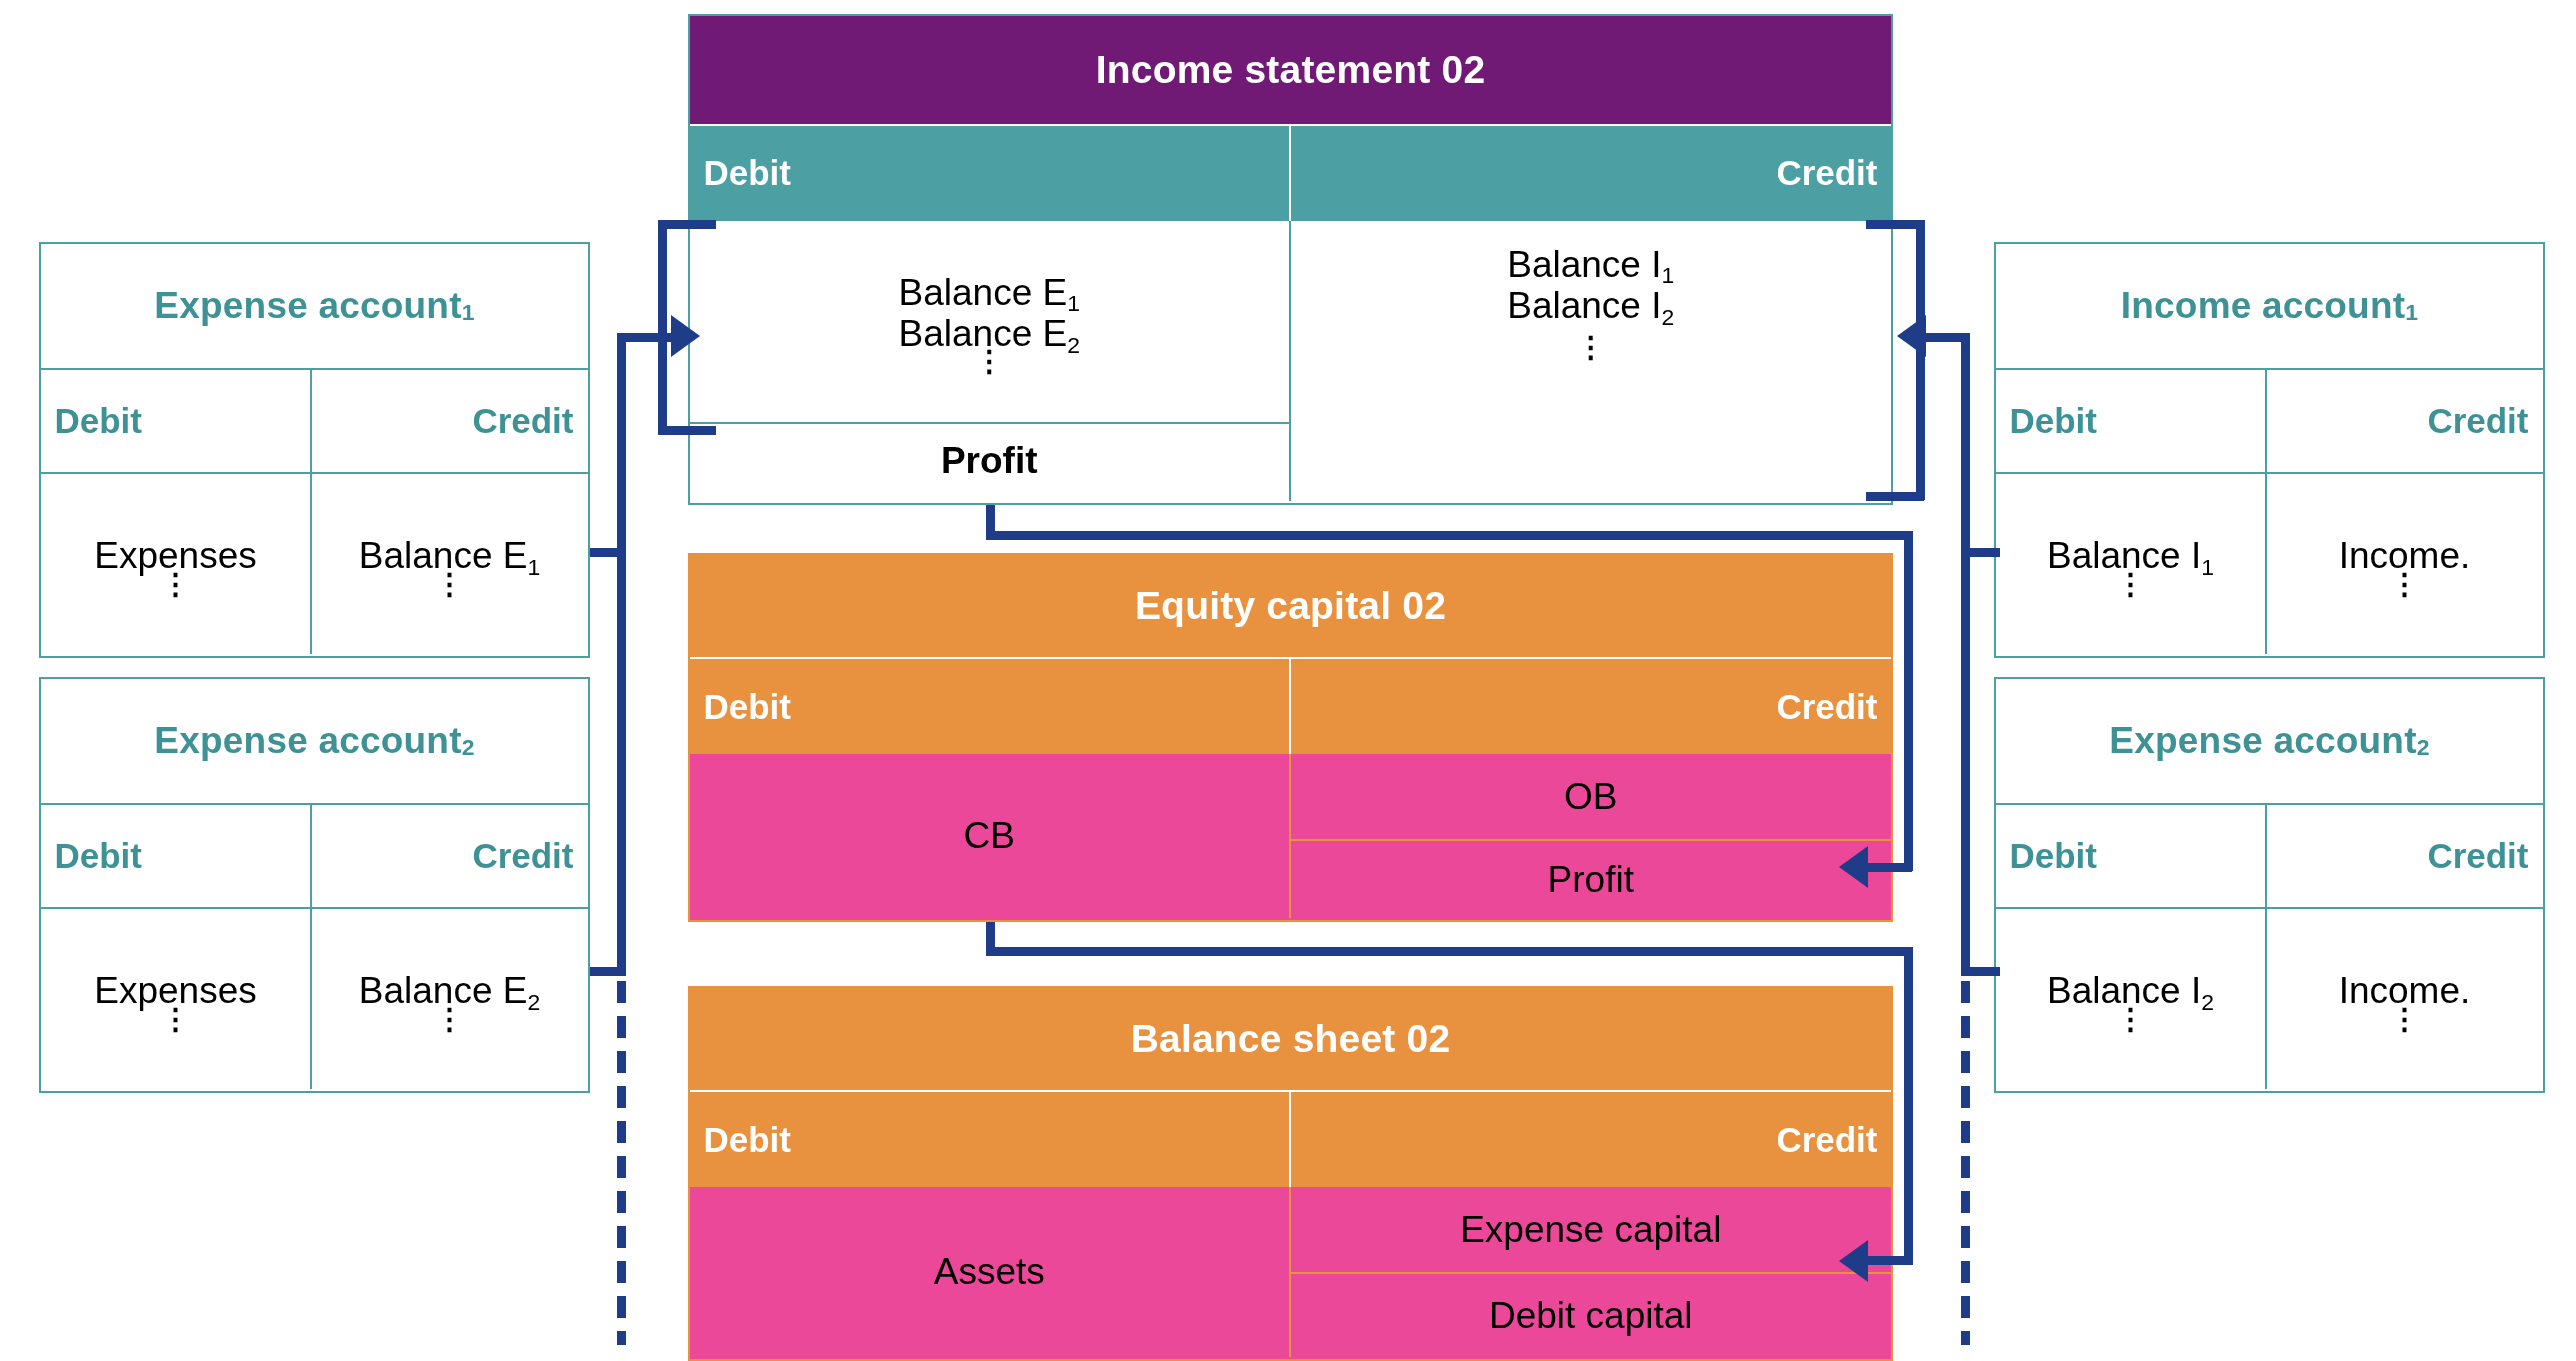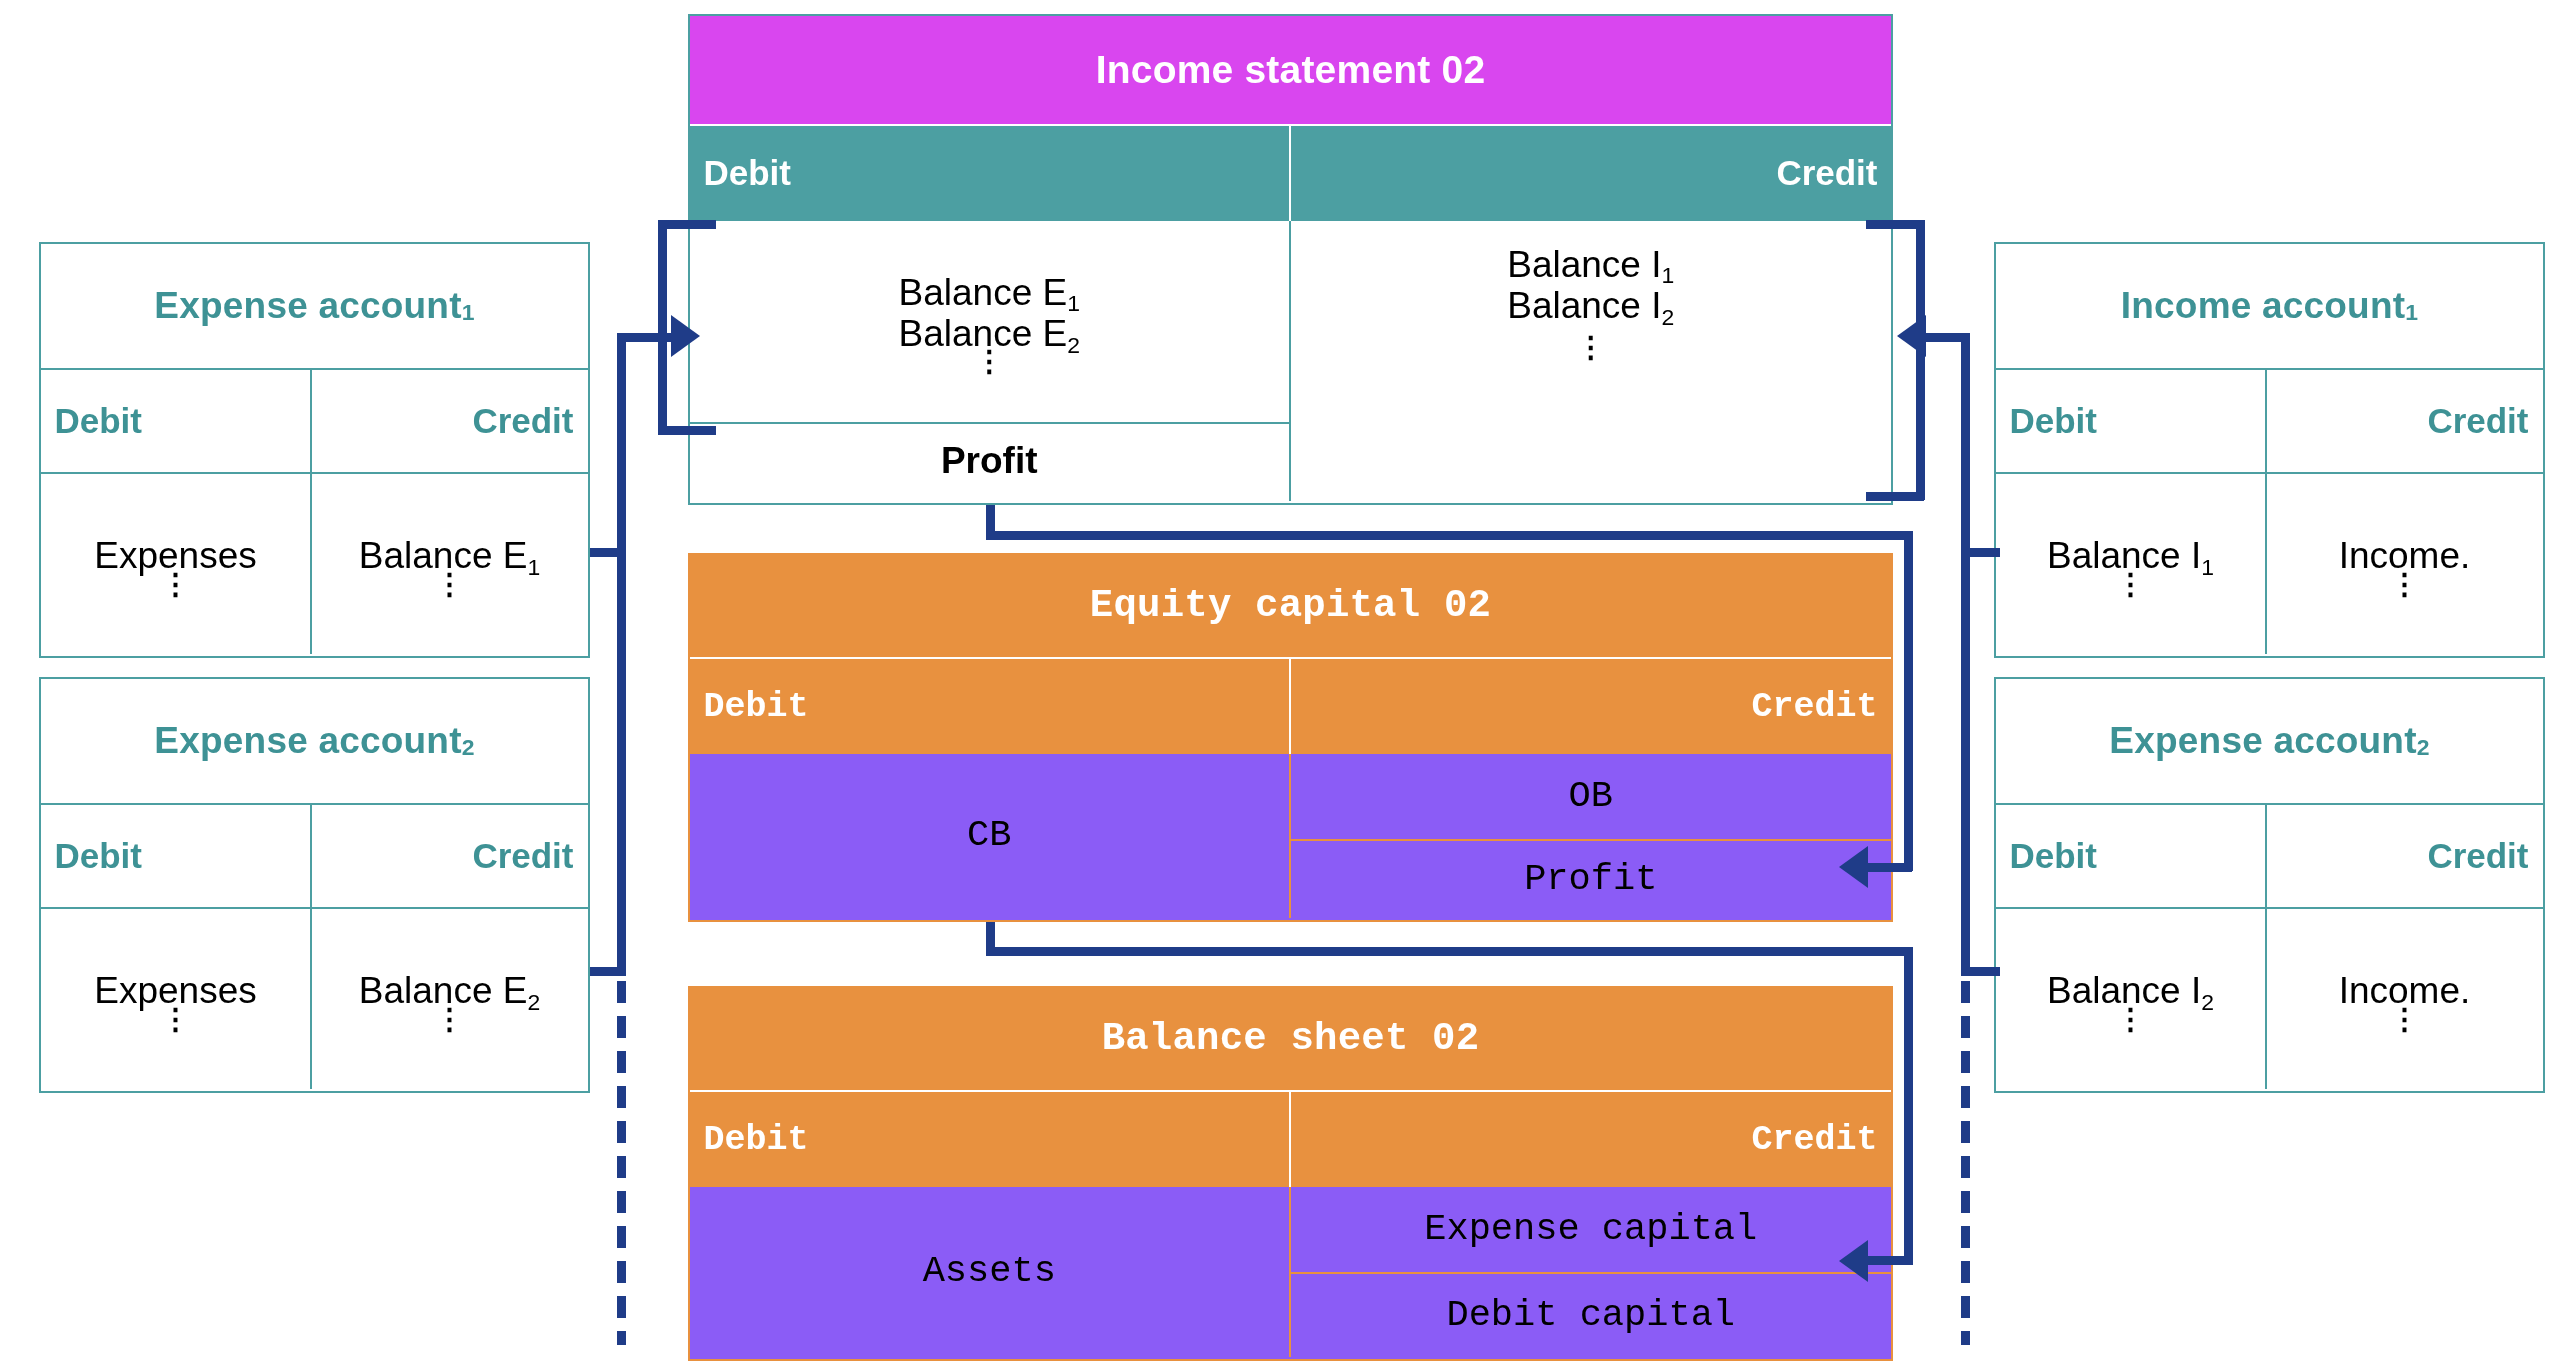--- a/index.html
+++ b/index.html
@@ -44,29 +44,29 @@
   
   .teal-outline{border:2.9px solid #4C9FA2;background:#ffffff;}
   .teal-outline .bar.title{color:#3E9295;background:#ffffff;}
   .teal-outline .dc{border-top:2.9px solid #4C9FA2;border-bottom:2.9px solid #4C9FA2;}
   .teal-outline .dc .cell{color:#3E9295;}
   .teal-outline .dc .cell.l{border-right:2.9px solid #4C9FA2;}
   .teal-outline .body .col.left{border-right:2.9px solid #4C9FA2;}
 
   
   .teal-fill{background:#ffffff;border:2.9px solid #4C9FA2;}
-  .teal-fill .bar.title{background:#d946ef;color:#fff;}
+  .teal-fill .bar.title{background:#701a75;color:#fff;}
   .teal-fill .dc{background:#4C9FA2;border-top:2.9px solid #ffffff;}
   .teal-fill .dc .cell{color:#ffffff;}
   .teal-fill .dc .cell.l{border-right:2.9px solid #ffffff;}
   .teal-fill .body .col.left{border-right:2.9px solid #4C9FA2;}
   .teal-fill .split{border-top:2.9px solid #4C9FA2;}
 
   
-  .orange{background:#8b5cf6;border:2.9px solid #E8913F;font-family:Liberation Mono, monospace;}
+  .orange{background:#ec4899;border:2.9px solid #E8913F;}
   .orange .bar.title{background:#E8913F;color:#ffffff;}
   .orange .dc{background:#E8913F;border-top:2.9px solid #ffffff;}
   .orange .dc .cell{color:#ffffff;}
   .orange .dc .cell.l{border-right:2.9px solid #ffffff;}
   .orange .body .col.left{border-right:2.9px solid #E8913F;}
   .orange .split{border-top:2.9px solid #E8913F;}
 
   
   .conn{position:absolute;background:#1F3C88;}
   .conn.v{width:8.7px;}

